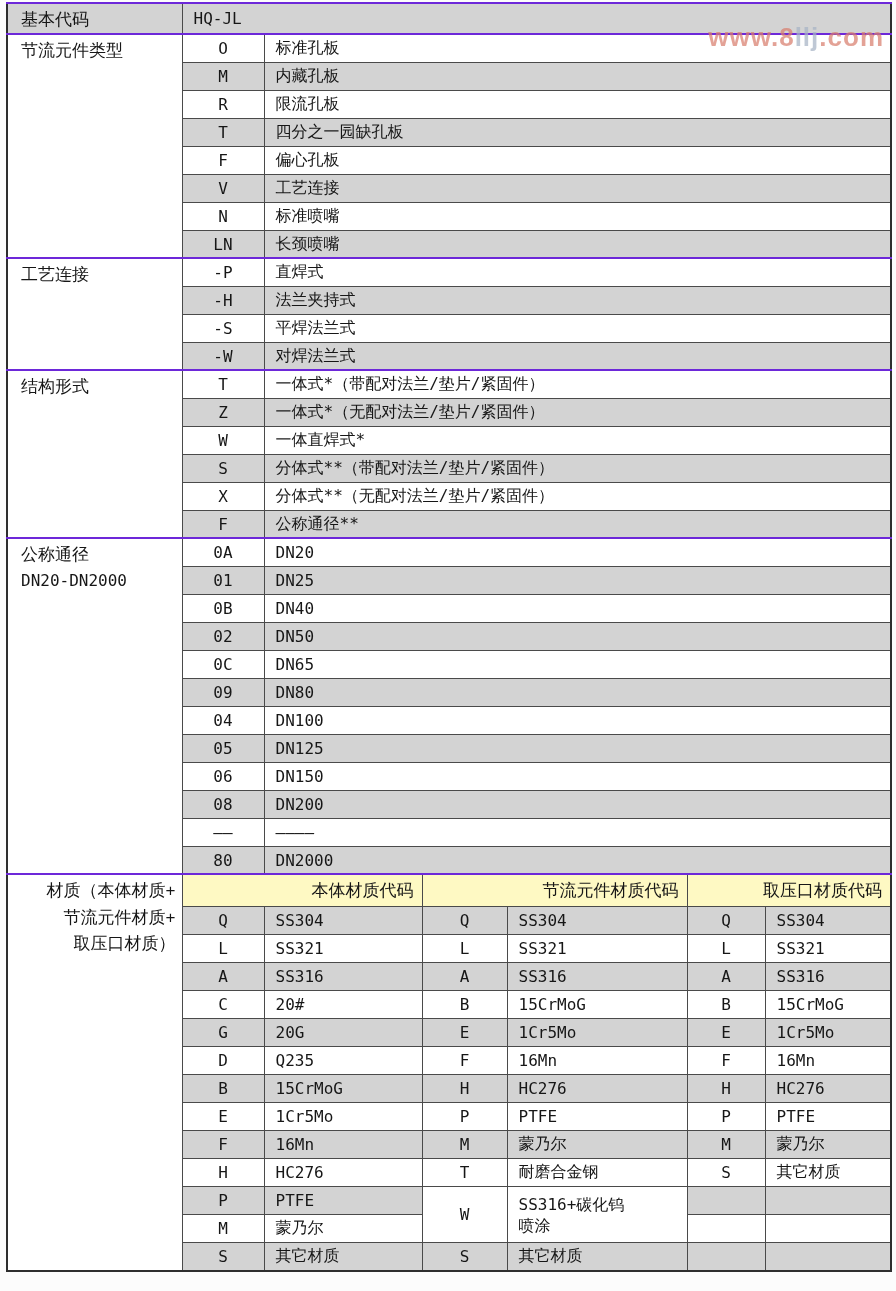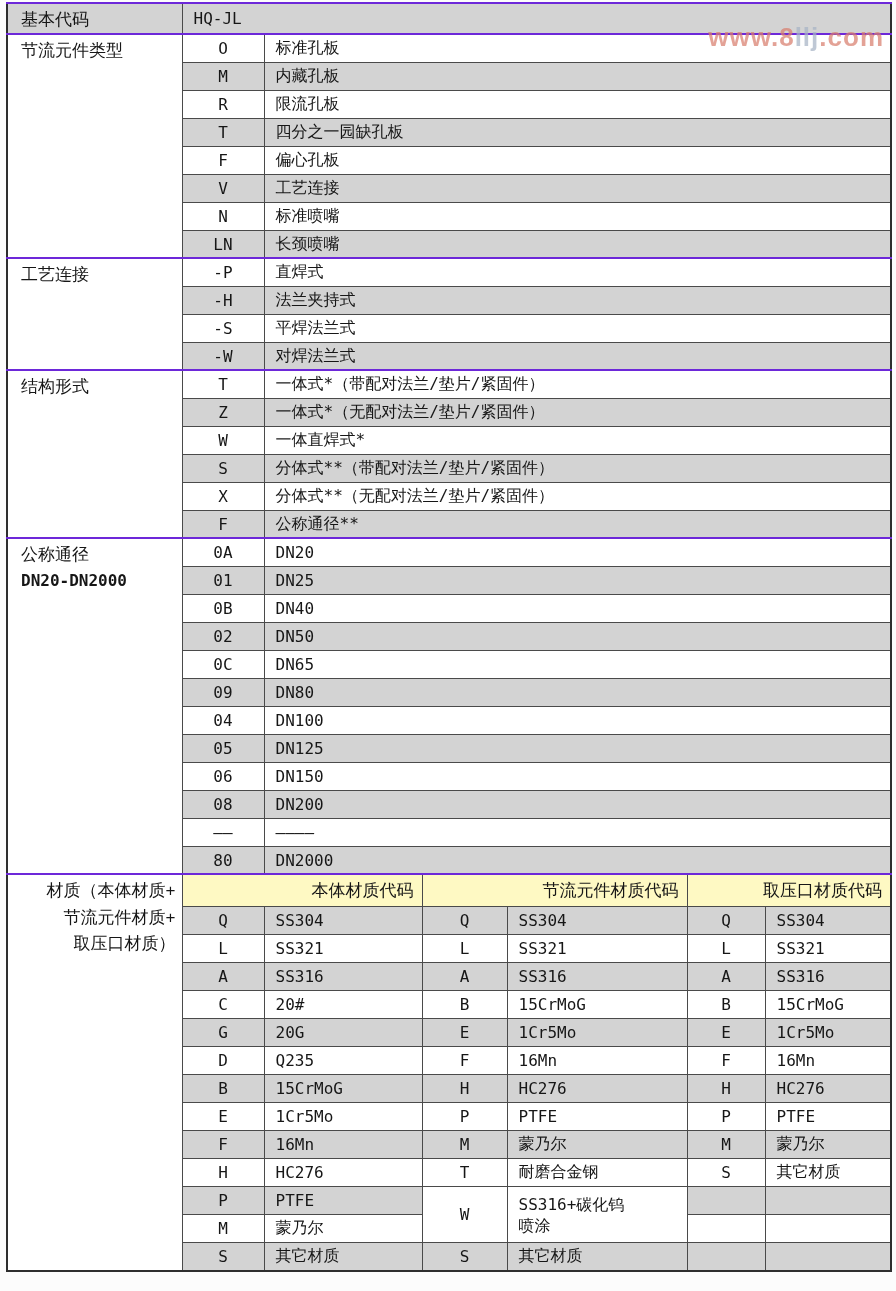--- a/index.html
+++ b/index.html
@@ -36,21 +36,21 @@
   tr.sec > td { border-top:2px solid #6d28d9; }
   td.lbl {
     vertical-align:top;
     padding:3px 6px 0 13px;
     background:#fff;
     line-height:1.55;
     font-weight:500;
   }
   td.lbl .sub {
     font-family:"DejaVu Sans Mono", monospace;
-    font-weight:bold;
+    font-weight:normal;
     font-size:16px;
   }
   td.code {
     text-align:center;
     font-family:"DejaVu Sans Mono","Liberation Sans", monospace;
     font-size:16px;
     padding:0 2px;
   }
   td.val {
     font-family:"DejaVu Sans Mono","Liberation Sans", monospace;

